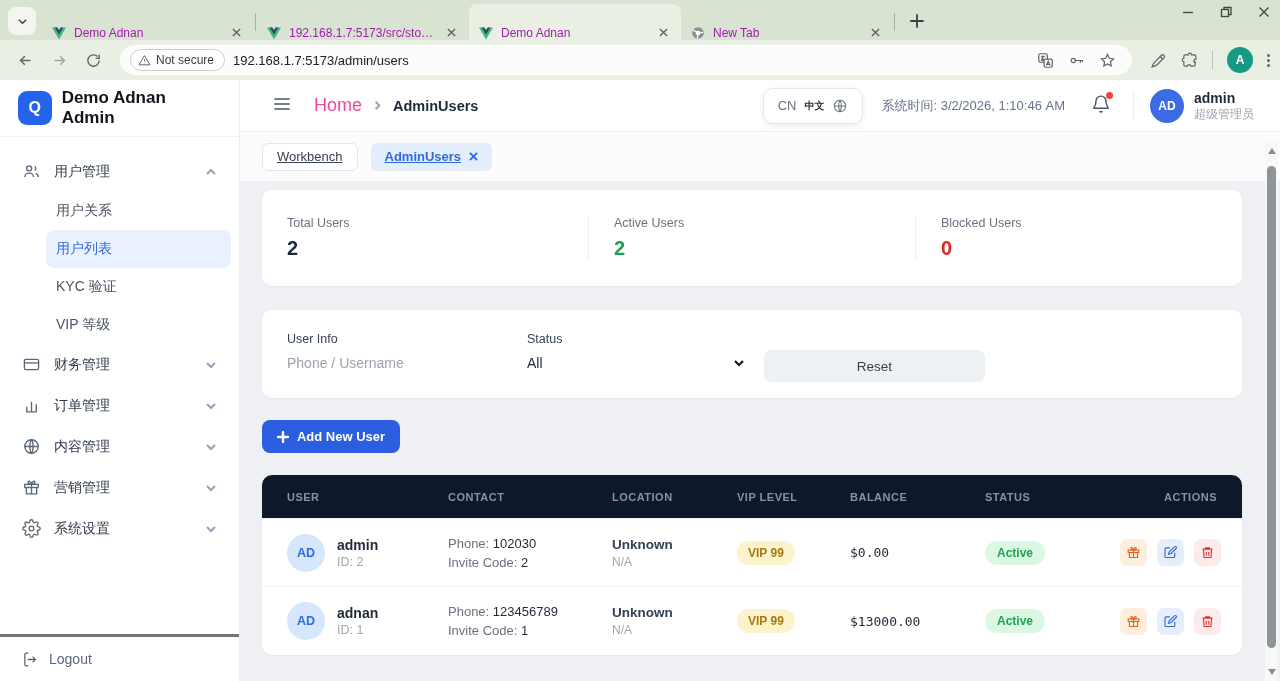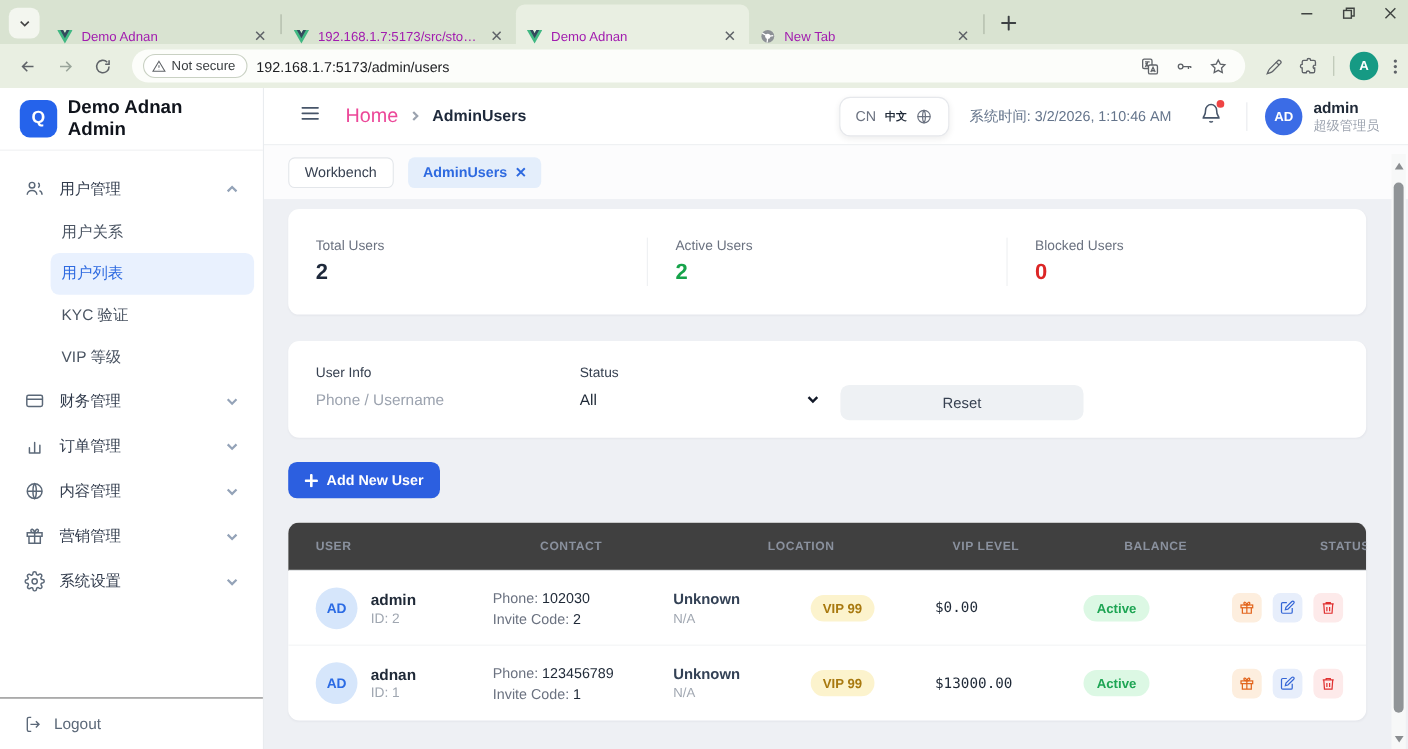--- a/index.html
+++ b/index.html
@@ -53,21 +53,21 @@
     font-size:16px; display:flex; align-items:center; justify-content:center; }
   .app-title { font-size:17px; font-weight:bold; color:#10141c; }
   .menu { padding-top:14px; }
   .mitem { height:41px; display:flex; align-items:center; gap:13px; padding:0 22px; cursor:pointer; }
   .mitem svg { width:19px; height:19px; fill:none; stroke:#5b6878; stroke-width:1.7; flex-shrink:0; }
   .mitem .lbl { flex:1; font-size:14px; color:#323c4d; }
   .mitem .chev { display:flex; }
   .mitem .chev svg { width:12px; height:12px; stroke:#94a3b8; stroke-width:2; }
   .subitem { height:38px; display:flex; align-items:center; padding-left:56px; font-size:14px; color:#4b5563; cursor:pointer; }
   .subitem.active { margin:0 8px 0 46px; padding-left:10px; background:#e9f1fe; color:#2e6ae0; border-radius:8px; }
-  .logout-row { position:absolute; bottom:0; left:0; right:0; height:47px; border-top:1px solid #737373;
+  .logout-row { position:absolute; bottom:0; left:0; right:0; height:47px; border-top:3px solid #737373;
     display:flex; align-items:center; gap:10px; padding:0 22px; color:#5b6878; font-size:14px; cursor:pointer; }
   .logout-row svg { width:17px; height:17px; fill:none; stroke:#5b6878; stroke-width:1.8; }
 
   .main { flex:1; position:relative; display:flex; flex-direction:column; background:#eef0f4; overflow:hidden; }
   .topbar { height:52px; background:#fff; border-bottom:1px solid #eef0f2; display:flex; align-items:center; padding:0 26px 0 32px; }
   .hamburger svg { width:20px; height:20px; stroke:#475569; stroke-width:2; fill:none; }
   .crumbs { display:flex; align-items:center; gap:10px; margin-left:22px; flex:1; }
   .crumb-home { font-size:18px; color:#ec4899; }
   .crumb-sep svg { width:11px; height:11px; stroke:#9ca3af; stroke-width:2.2; fill:none; display:block; }
   .crumb-cur { font-size:14.5px; font-weight:bold; color:#1e293b; }
@@ -81,21 +81,21 @@
   .bell svg { width:20px; height:20px; fill:none; stroke:#475569; stroke-width:1.7; }
   .bell .dot { position:absolute; top:-2px; right:-2px; width:7px; height:7px; background:#ef4444; border-radius:50%; }
   .top-sep { width:1px; height:26px; background:#e8eaee; margin-right:16px; }
   .user-chip { display:flex; align-items:center; gap:10px; cursor:pointer; }
   .user-avatar { width:34px; height:34px; border-radius:50%; background:#3b6ce6; color:#fff; font-size:12px;
     font-weight:bold; display:flex; align-items:center; justify-content:center; }
   .user-name { font-size:14px; font-weight:bold; color:#1f2937; line-height:17px; }
   .user-role { font-size:12px; color:#9ca3af; line-height:14px; }
 
   .chipsrow { height:49px; background:#fcfcfd; display:flex; align-items:center; gap:13px; padding:0 22px; }
-  .chip { height:28px; display:flex; align-items:center; gap:8px; padding:0 14px; border-radius:6px; font-size:13px; cursor:pointer; }
+  .chip { height:28px; display:flex; align-items:center; gap:8px; padding:0 14px; border-radius:6px; font-size:13px; cursor:pointer;text-decoration:underline; }
   .chip.plain { background:#fff; border:1px solid #e3e6ea; color:#374151; }
   .chip.activechip { background:#e4eefb; color:#2e6ae0; font-weight:bold; }
   .chip .close svg { width:9px; height:9px; stroke:#2e6ae0; stroke-width:2; display:block; }
 
   .content { flex:1; padding:9px 38px 0 22px; }
   .card { background:#fff; border-radius:10px; box-shadow:0 1px 2px rgba(16,24,40,.04); }
   .stats-card { height:96px; display:flex; align-items:center; }
   .stat { flex:1; padding:0 25px; }
   .stat + .stat { border-left:1px solid #eef0f2; }
   .stat .slabel { font-size:12.5px; color:#6b7280; margin-bottom:7px; }
@@ -113,21 +113,21 @@
   .fselect svg { width:12px; height:12px; stroke:#111827; stroke-width:2.2; fill:none; }
   .reset-btn { width:221px; height:32px; margin-top:18px; background:#eef1f4; border:none; border-radius:8px;
     font-size:13.5px; color:#374151; cursor:pointer; }
 
   .add-btn { margin-top:22px; height:33px; width:138px; background:#2c5fe0; color:#fff; border:none; border-radius:8px;
     font-size:13px; font-weight:bold; display:flex; align-items:center; justify-content:center; gap:8px; cursor:pointer; }
   .add-btn svg { width:12px; height:12px; stroke:#fff; stroke-width:2.4; fill:none; }
 
   .table-card { margin-top:22px; overflow:hidden; }
   .trow { display:grid; grid-template-columns:161px 164px 125px 113px 135px 135px 1fr; align-items:center; padding:0 25px; }
-  .thead { height:44px; background:#404040; border-bottom:1px solid #f1f3f5;gap:43px; }
+  .thead { height:44px; background:#0f172a; border-bottom:1px solid #f1f3f5; }
   .th { font-size:11px; font-weight:bold; letter-spacing:.5px; color:#8a919e; }
   .th.right { text-align:right; }
   .tbody-row { height:68px; border-bottom:1px solid #f3f4f6; }
   .tbody-row:last-child { border-bottom:none; }
   .ucell { display:flex; align-items:center; gap:12px; }
   .row-avatar { width:38px; height:38px; border-radius:50%; background:#d6e6fb; color:#2b6be4; font-size:12.5px;
     font-weight:bold; display:flex; align-items:center; justify-content:center; }
   .uname { font-size:14px; font-weight:bold; color:#1f2937; line-height:18px; }
   .uid { font-size:12.5px; color:#a0a7b1; line-height:16px; }
   .ccell div { font-size:13px; line-height:19px; }

